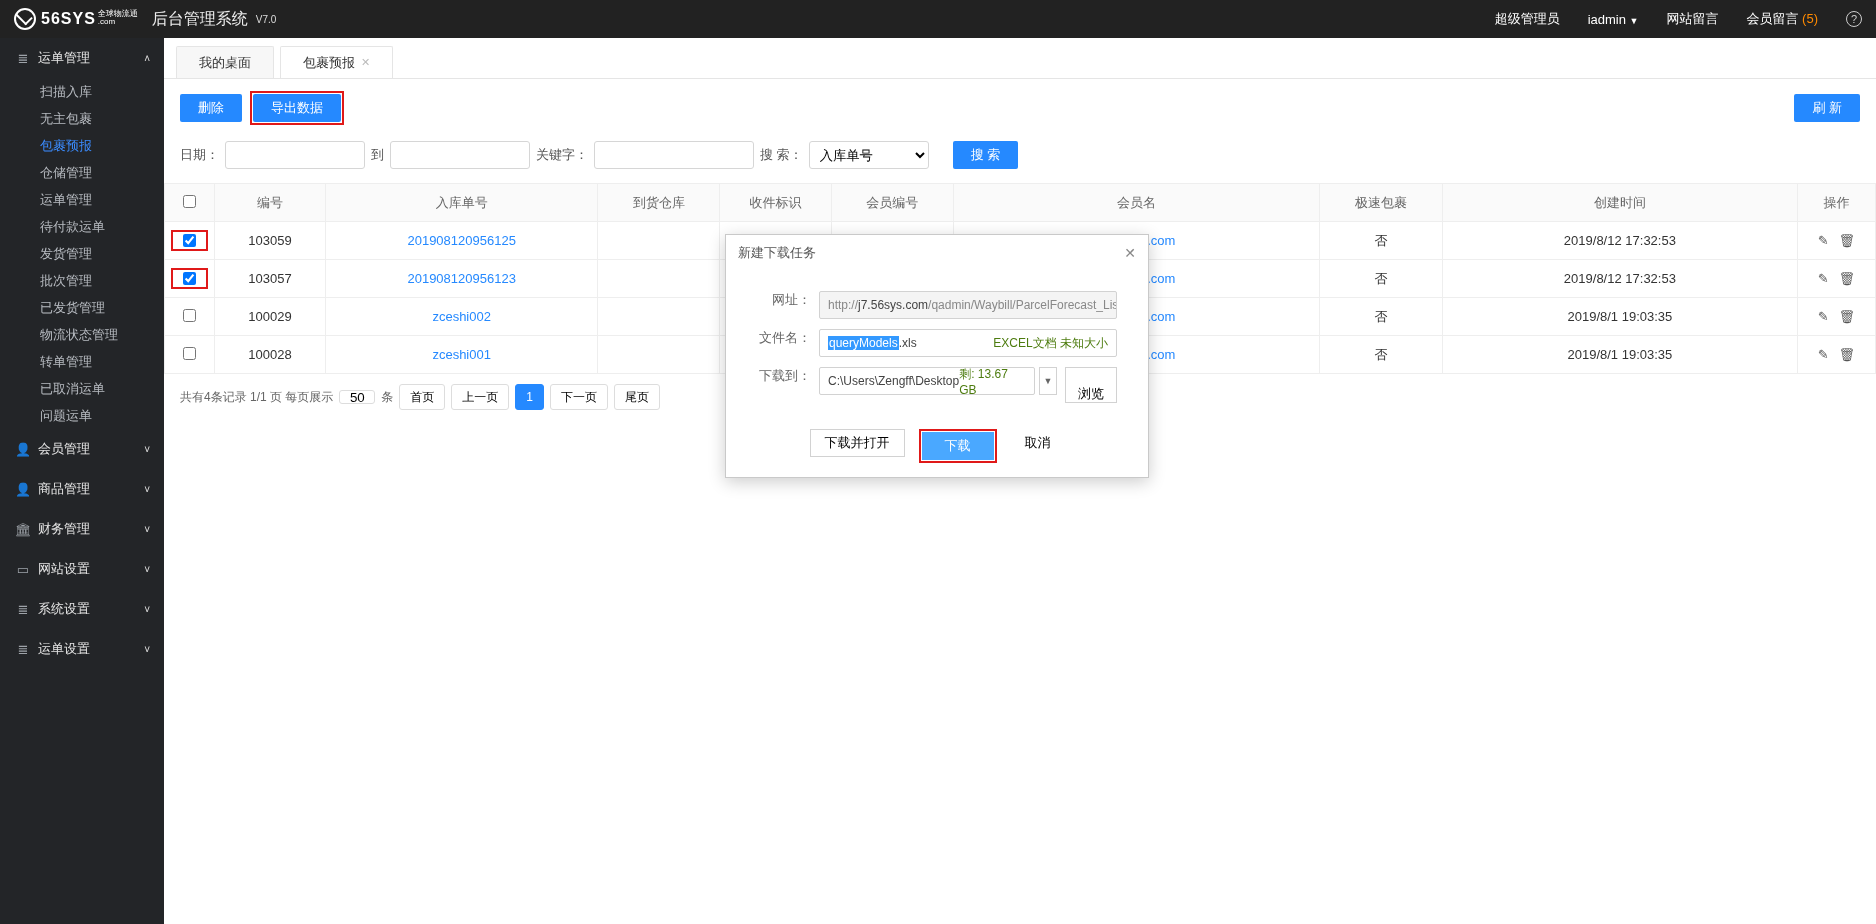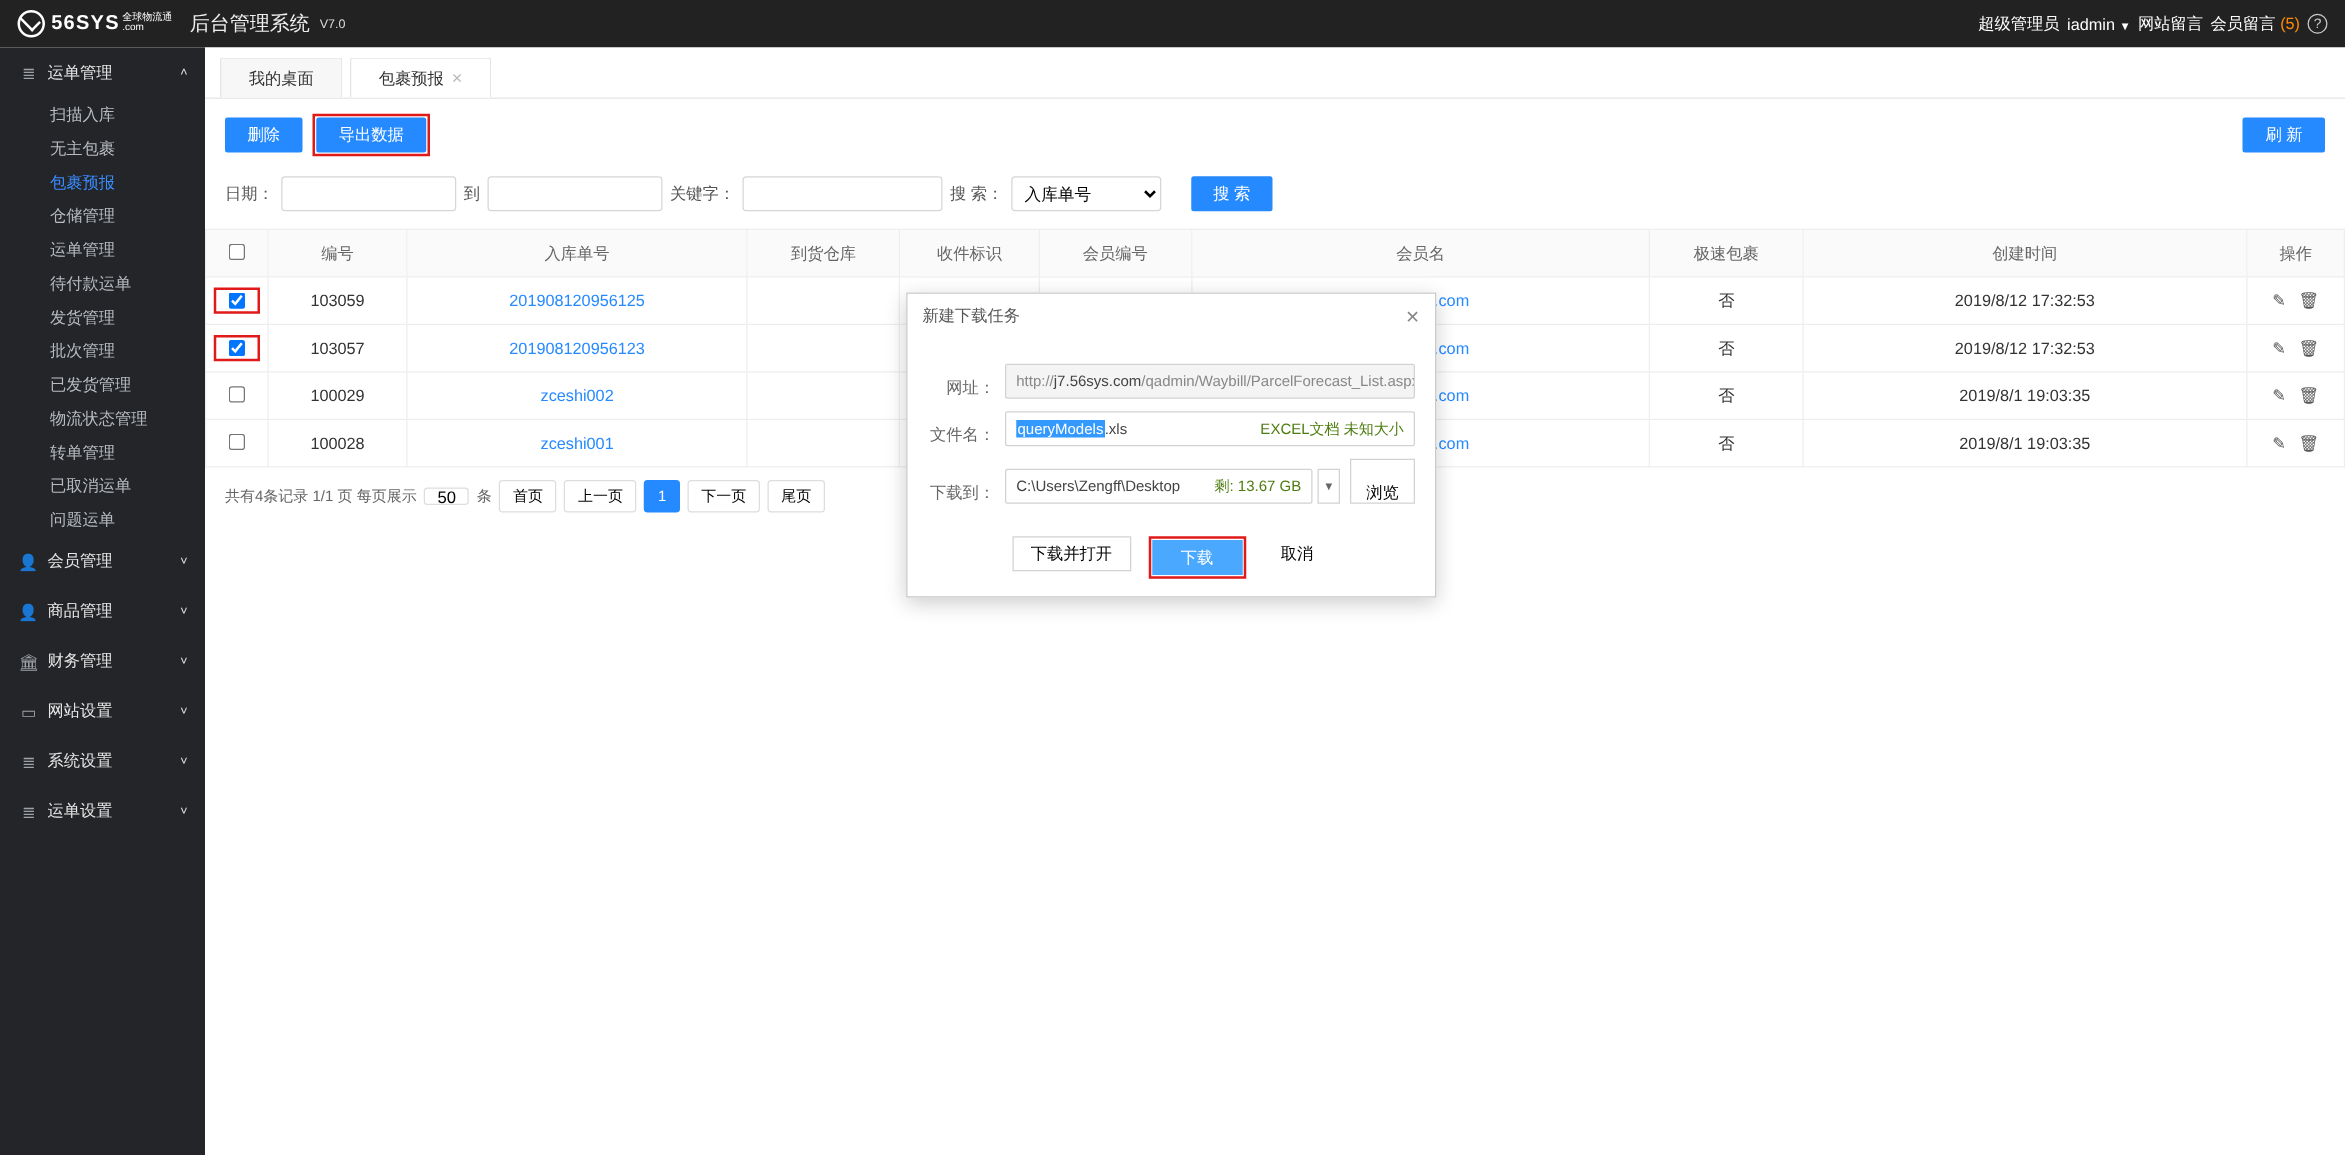--- a/index.html
+++ b/index.html
@@ -5,21 +5,21 @@
 *{box-sizing:border-box;margin:0;padding:0;font-family:"Microsoft YaHei",Arial,sans-serif}
 body{font-size:13px;color:#333;background:#fff}
 .header{height:38px;background:#222;display:flex;align-items:center;padding:0 14px;color:#fff}
 .logo{display:flex;align-items:center;gap:5px}
 .logo-mark{width:22px;height:22px;border:2px solid #fff;border-radius:50%;display:flex;align-items:center;justify-content:center}
 .logo-mark::before{content:"";width:8px;height:12px;border-left:2px solid #fff;border-bottom:2px solid #fff;transform:rotate(-45deg) translate(1px,-2px)}
 .logo-text{font-weight:bold;font-size:16px;letter-spacing:1px}
 .logo-sub{font-size:8px;line-height:1}
 .sys-title{margin-left:14px;font-size:16px;color:#eee}
 .sys-ver{margin-left:8px;font-size:10px;color:#ddd}
-.header-right{margin-left:auto;display:flex;align-items:center;gap:6px;color:#fff;font-size:13px}
+.header-right{margin-left:auto;display:flex;align-items:center;gap:28px;color:#fff;font-size:13px}
 .header-right .caret{font-size:9px}
 .header-right .orange{color:#ff8a00}
 .header-right .help{width:16px;height:16px;border:1.5px solid #ccc;border-radius:50%;display:flex;align-items:center;justify-content:center;font-size:11px;color:#ccc}
 .layout{display:flex;height:calc(100vh - 38px)}
 .sidebar{width:164px;background:#232528;color:#b8bcc2;flex-shrink:0;overflow:auto}
 .side-item{display:flex;align-items:center;height:40px;padding:0 14px;cursor:pointer;font-size:13px}
 .side-item.top{color:#e6e6e6}
 .side-item .sicon{width:18px;text-align:center;margin-right:6px;font-size:13px;color:#9ea3a9}
 .side-item .arrow{margin-left:auto;font-size:10px}
 .sub-item{height:27px;display:flex;align-items:center;padding-left:40px;cursor:pointer;font-size:13px;color:#b8bcc2}
@@ -46,21 +46,21 @@
 .pager-row{display:flex;align-items:center;gap:6px;padding:10px 16px;font-size:12px;color:#666}
 .pager-row input{width:36px;height:14px;border:1px solid #ddd;border-radius:3px;text-align:center}
 .pg-btn{height:26px;padding:0 10px;border:1px solid #ddd;background:#fff;border-radius:3px;cursor:pointer;font-size:12px}
 .pg-btn.active{background:#2589ff;color:#fff;border-color:#2589ff}
 .op-icons{display:flex;gap:10px;justify-content:center;color:#555}
 
 .dialog{position:absolute;left:561px;top:196px;width:424px;background:#fff;border:1px solid #c9c9c9;box-shadow:0 4px 16px rgba(0,0,0,.2)}
 .dlg-head{display:flex;align-items:center;height:36px;padding:0 12px;font-size:13px;color:#555}
 .dlg-head .dx{margin-left:auto;color:#888;cursor:pointer;font-size:14px}
 .dlg-body{padding:10px 16px}
-.dlg-row{display:flex;align-items:flex-end;margin:10px 0;gap:8px;font-size:13px;color:#666}
+.dlg-row{display:flex;align-items:flex-start;margin:10px 15px;gap:8px;font-size:13px;color:#666}
 .dlg-row .lbl{width:54px;text-align:right;flex-shrink:0}
 .dlg-inp{height:28px;border:1px solid #d2d2d2;border-radius:2px;padding:0 8px;font-size:12px;flex:1;background:#fff;display:flex;align-items:center;overflow:hidden}
 .dlg-inp.dis{background:#f4f4f4;color:#888}
 .fn-sel{background:#3399ff;color:#fff;padding:0 1px}
 .fn-hint{color:#4d7c0f;margin-left:auto;font-size:12px}
 .path-combo{display:flex;gap:4px;flex:1}
 .path-combo .drop{width:18px;height:28px;border:1px solid #d2d2d2;display:flex;align-items:center;justify-content:center;font-size:9px;background:#fff}
 .browse{height:28px;padding:17px 12px;border:1px solid #d2d2d2;background:#fff;cursor:pointer;font-size:13px}
 .dlg-foot{display:flex;justify-content:center;gap:14px;padding:6px 16px 14px 16px}
 .dlg-foot .db{height:28px;padding:0 14px;border:1px solid #d2d2d2;background:#fff;cursor:pointer;font-size:13px}

